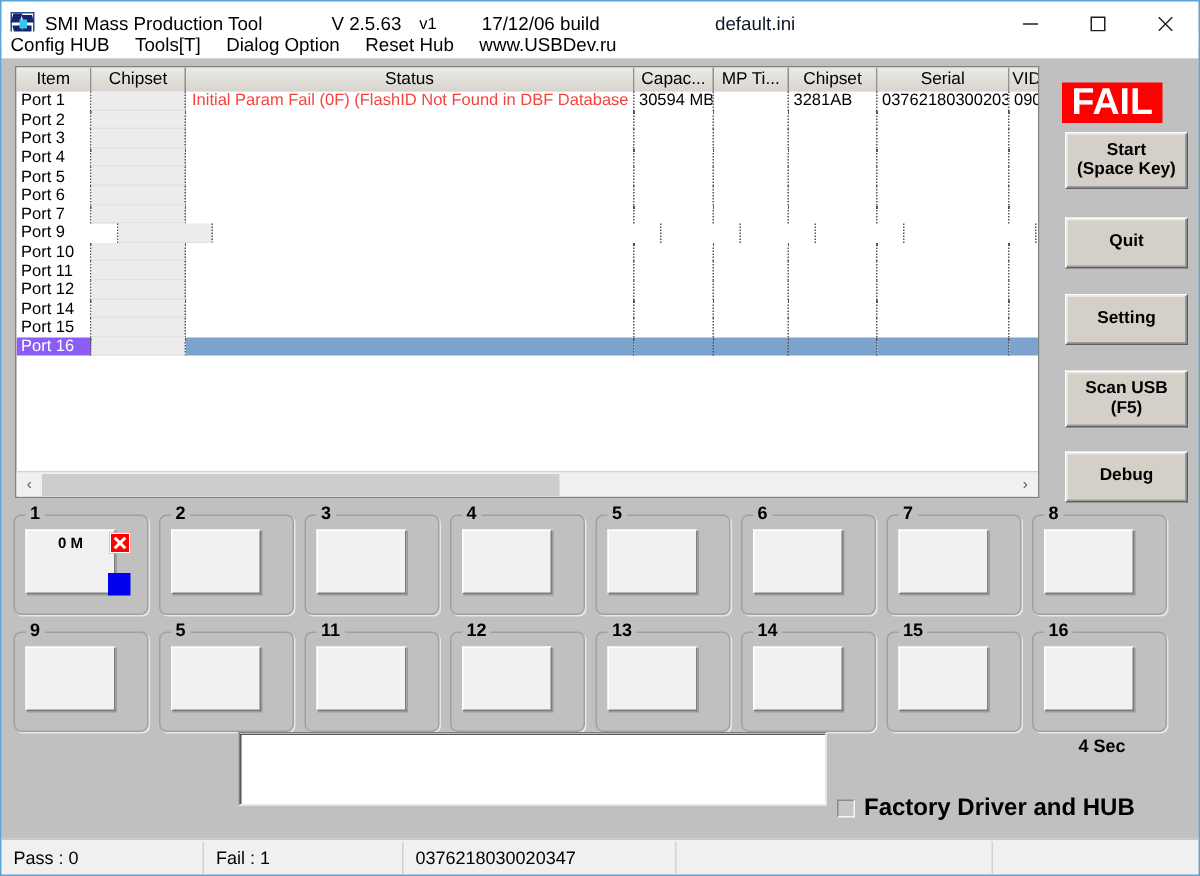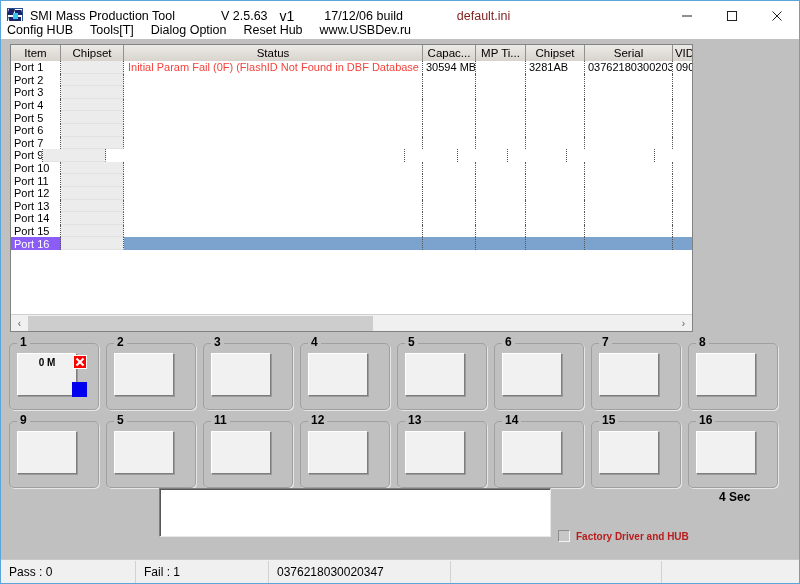--- a/index.html
+++ b/index.html
@@ -36,23 +36,23 @@
   }
   .title-icon i.a { left: 0px; top: 0px; width: 6px; height: 6px; transform: skewX(-18deg); }
   .title-icon i.b { right: 0px; top: 1px; width: 7px; height: 5px; transform: skewX(14deg); }
   .title-icon i.c { left: 1px; bottom: 0px; width: 6px; height: 6px; transform: skewX(14deg); }
   .title-icon i.d { right: 1px; bottom: 1px; width: 6px; height: 5px; background:#16246b; }
   .title-icon i.e { left: 5px; top: 4px; width: 5px; height: 6px; background:#38c6ef; }
   .title-text {
     font-size: 12.5px; color: #000; white-space: nowrap;
   }
   .title-ver { margin-left: 46px; font-size: 12.5px; color: #000; }
-  .title-v1 { margin-left: 12px; font-size: 14px; color: #000; }
+  .title-v1 { margin-left: 12px; font-size: 11px; color: #000; }
   .title-build { margin-left: 30px; font-size: 12.5px; color: #000; }
-  .title-ini { margin-left: 40px; font-size: 12.5px; color: #7f1d1d; }
+  .title-ini { margin-left: 63px; font-size: 12.5px; color: #0f172a; }
 
   .winbtns { position: absolute; right: 0; top: 0; display: flex; height: 30px; }
   .winbtn {
     width: 45px; height: 30px;
     display: flex; align-items: center; justify-content: center;
     font-size: 13px; color: #202020;
   }
   .winbtn svg { display: block; }
 
   
@@ -246,21 +246,21 @@
   }
   .chkbox {
     width: 12px; height: 12px; flex: none;
     background: #c7c7c7;
     border-top: 1px solid #8c8c8c;
     border-left: 1px solid #8c8c8c;
     border-right: 1px solid #f4f4f4;
     border-bottom: 1px solid #f4f4f4;
   }
   .factorychk .lbl {
-    margin-left: 6px; font-size: 10px; font-weight: bold; color: #b91c1c;
+    margin-left: 6px; font-size: 16px; font-weight: bold; color: #000000;
     white-space: nowrap;
   }
 
   
   .statusbar {
     position: absolute; left: 0; bottom: 0;
     width: 798px; height: 24px;
     background: #f0f0f0;
     border-top: 1px solid #c8c8c8;
     display: flex; align-items: center;
@@ -397,21 +397,21 @@
             <div class="cell c-item" style="width: 50px;">Port 7</div>
             <div class="cell c-prog" style="width: 63px;"></div>
             <div class="cell c-status" style="width: 299px;"></div>
             <div class="cell c-cap" style="width: 53px;"></div>
             <div class="cell c-mp" style="width: 50px;"></div>
             <div class="cell c-chip" style="width: 59px;"></div>
             <div class="cell c-ser" style="width: 88px;"></div>
             <div class="cell c-vid" style="width: 38px;"></div>
           </div>
           <div class="trow">
-            <div class="cell c-item" style="width: 32px;">Port 9</div>
+            <div class="cell c-item" style="width: 68px;">Port 9</div>
             <div class="cell c-prog" style="width: 63px;"></div>
             <div class="cell c-status" style="width: 299px;"></div>
             <div class="cell c-cap" style="width: 53px;"></div>
             <div class="cell c-mp" style="width: 50px;"></div>
             <div class="cell c-chip" style="width: 59px;"></div>
             <div class="cell c-ser" style="width: 88px;"></div>
             <div class="cell c-vid" style="width: 38px;"></div>
           </div>
           <div class="trow">
             <div class="cell c-item" style="width: 50px;">Port 10</div>
@@ -428,30 +428,20 @@
             <div class="cell c-prog" style="width: 63px;"></div>
             <div class="cell c-status" style="width: 299px;"></div>
             <div class="cell c-cap" style="width: 53px;"></div>
             <div class="cell c-mp" style="width: 50px;"></div>
             <div class="cell c-chip" style="width: 59px;"></div>
             <div class="cell c-ser" style="width: 88px;"></div>
             <div class="cell c-vid" style="width: 38px;"></div>
           </div>
           <div class="trow">
             <div class="cell c-item" style="width: 50px;">Port 12</div>
-            <div class="cell c-prog" style="width: 63px;"></div>
-            <div class="cell c-status" style="width: 299px;"></div>
-            <div class="cell c-cap" style="width: 53px;"></div>
-            <div class="cell c-mp" style="width: 50px;"></div>
-            <div class="cell c-chip" style="width: 59px;"></div>
-            <div class="cell c-ser" style="width: 88px;"></div>
-            <div class="cell c-vid" style="width: 38px;"></div>
-          </div>
-          <div class="trow">
-            <div class="cell c-item" style="width: 50px;">Port 13</div>
             <div class="cell c-prog" style="width: 63px;"></div>
             <div class="cell c-status" style="width: 299px;"></div>
             <div class="cell c-cap" style="width: 53px;"></div>
             <div class="cell c-mp" style="width: 50px;"></div>
             <div class="cell c-chip" style="width: 59px;"></div>
             <div class="cell c-ser" style="width: 88px;"></div>
             <div class="cell c-vid" style="width: 38px;"></div>
           </div>
           <div class="trow">
             <div class="cell c-item" style="width: 50px;">Port 14</div>
@@ -487,20 +477,30 @@
 
       <div class="hscroll">
         <div class="hs-arrow">‹</div>
         <div class="hs-track">
           <div class="hs-thumb"></div>
         </div>
         <div class="hs-arrow">›</div>
       </div>
     </div>
 
+    <div class="rightcol">
+      <div class="faillabel">FAIL</div>
+      <div class="btn3d" id="btn-start">Start
+(Space Key)</div>
+      <div class="btn3d" id="btn-quit">Quit</div>
+      <div class="btn3d" id="btn-setting">Setting</div>
+      <div class="btn3d" id="btn-scan">Scan USB
+(F5)</div>
+      <div class="btn3d" id="btn-debug">Debug</div>
+    </div>
 
     <div class="portgrid" id="portgrid">
         <div class="portbox" style="left: 0px; top: 8px;">
           <div class="pnum">1</div>
           <div class="pscreen">0  M</div>
           <div class="xicon">
             <svg width="10" height="10" viewBox="0 0 10 10">
               <line x1="1.5" y1="1.5" x2="8.5" y2="8.5" stroke="#ffffff" stroke-width="2"></line>
               <line x1="8.5" y1="1.5" x2="1.5" y2="8.5" stroke="#ffffff" stroke-width="2"></line>
             </svg>

